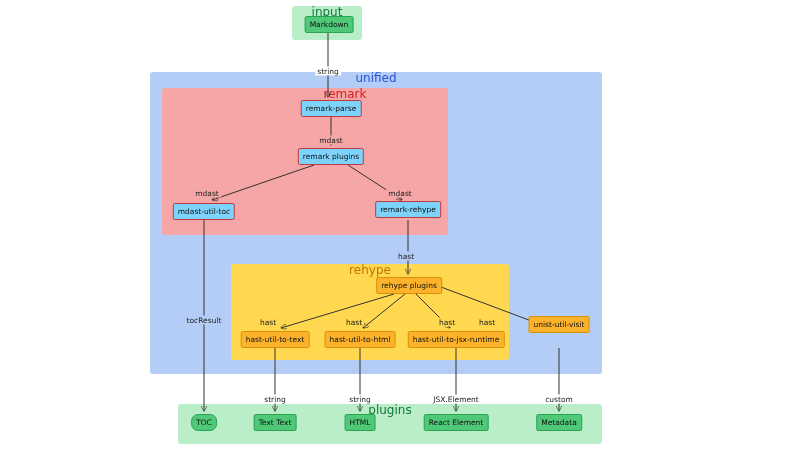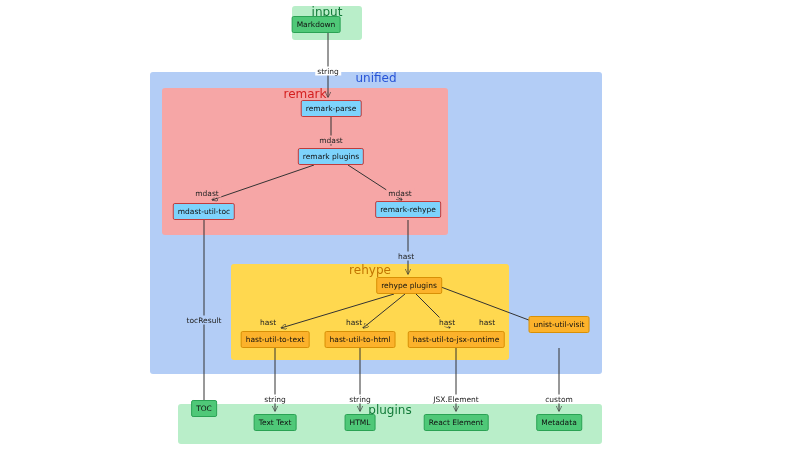--- a/index.html
+++ b/index.html
@@ -7,21 +7,21 @@
 
   .group{position:absolute;border-radius:3px;z-index:1;}
   .group-input,.group-output{background:#b9eec9;}
   .group-unified{background:#b3cdf6;}
   .group-remark{background:#f6a6a6;}
   .group-rehype{background:#ffd84f;}
 
   .group-label{position:absolute;font-size:12px;line-height:9px;transform:translateX(-50%);white-space:nowrap;z-index:2;font-weight:400;}
   .gl-green{color:#127a38;}
   .gl-blue{color:#2753d6;}
-  .gl-red{color:#d42020;}
+  .gl-red{color:#d42020;margin-left:40px;}
   .gl-orange{color:#c27400;}
 
   svg.edges{position:absolute;left:0;top:0;z-index:3;pointer-events:none;}
   svg.edges path{stroke:#333;stroke-width:1;fill:none;}
 
   .edge-label{position:absolute;font-size:7.5px;line-height:9px;color:#222;transform:translate(-50%,-50%);padding:0 2px;white-space:nowrap;z-index:4;margin-top:9px;}
   .on-white{background:#fff;}
   .on-blue{background:#b3cdf6;}
   .on-pink{background:#f6a6a6;}
   .on-yellow{background:#ffd84f;}
@@ -80,29 +80,29 @@
   <div class="edge-label on-yellow" style="left:268px;top:313px;">hast</div>
   <div class="edge-label on-yellow" style="left:354px;top:313px;">hast</div>
   <div class="edge-label on-yellow" style="left:447px;top:313px;">hast</div>
   <div class="edge-label on-yellow" style="left:487px;top:313px;">hast</div>
   <div class="edge-label on-blue" style="left:204px;top:311px;">tocResult</div>
   <div class="edge-label on-white" style="left:275px;top:390px;">string</div>
   <div class="edge-label on-white" style="left:360px;top:390px;">string</div>
   <div class="edge-label on-white" style="left:456px;top:390px;">JSX.Element</div>
   <div class="edge-label on-white" style="left:559px;top:390px;">custom</div>
 
-  <div class="node node-green" style="left:316px;top:16px;">Markdown</div>
+  <div class="node node-green" style="left:329px;top:16px;">Markdown</div>
   <div class="node node-red" style="left:331px;top:100px;">remark-parse</div>
   <div class="node node-red" style="left:331px;top:148px;">remark plugins</div>
   <div class="node node-red" style="left:204px;top:203px;">mdast-util-toc</div>
   <div class="node node-red" style="left:408px;top:201px;">remark-rehype</div>
   <div class="node node-yellow" style="left:409px;top:277px;">rehype plugins</div>
   <div class="node node-yellow" style="left:275px;top:331px;">hast-util-to-text</div>
   <div class="node node-yellow" style="left:360px;top:331px;">hast-util-to-html</div>
   <div class="node node-yellow" style="left:456px;top:331px;">hast-util-to-jsx-runtime</div>
   <div class="node node-yellow" style="left:559px;top:316px;">unist-util-visit</div>
-  <div class="node node-green" style="left:204px;top:400px;">TOC</div>
+  <div class="node node-green" style="left:204px;top:414px;border-radius:7px;">TOC</div>
   <div class="node node-green" style="left:275px;top:414px;">Text Text</div>
   <div class="node node-green" style="left:360px;top:414px;">HTML</div>
   <div class="node node-green" style="left:456px;top:414px;">React Element</div>
   <div class="node node-green" style="left:559px;top:414px;">Metadata</div>
 
 </div>
 
 </body></html>

